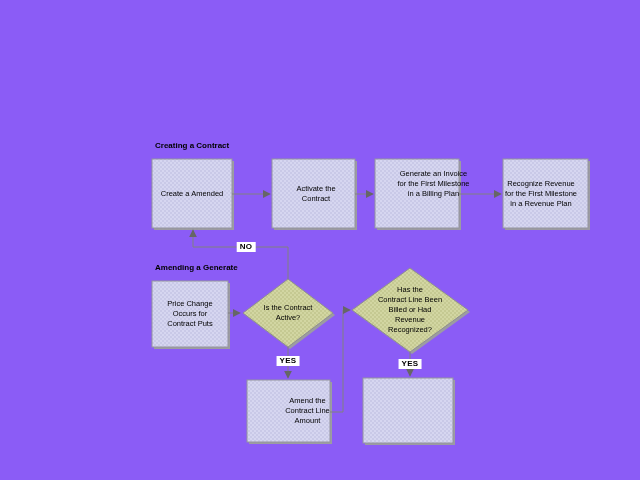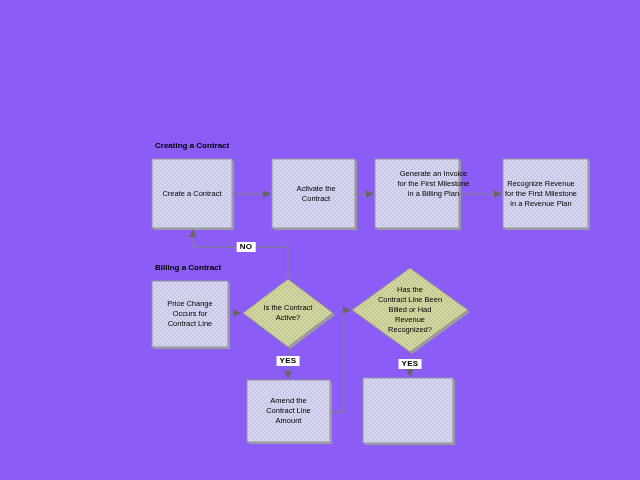--- a/index.html
+++ b/index.html
@@ -74,42 +74,42 @@
       <path d="M459,194 L501,194" marker-end="url(#arr)"></path>
       <path d="M228,313 L240,313" marker-end="url(#arr)"></path>
       <path d="M288,279 L288,247 L193,247 L193,230" marker-end="url(#arr)"></path>
       <path d="M288,347 L288,378" marker-end="url(#arr)"></path>
       <path d="M330,412 L343,412 L343,310 L350,310" marker-end="url(#arr)"></path>
       <path d="M410,352 L410,376" marker-end="url(#arr)"></path>
     </g>
   </svg>
 
   <div class="heading" style="left:155px; top:141px;">Creating a Contract</div>
-  <div class="heading" style="left:155px; top:263px;">Billing a Contract</div>
+  <div class="heading" style="left:155px; top:263px;">Amending a Generate</div>
 
-  <div class="node-text" style="left:152px; top:159px; width:80px;  height:69px;">Create a Contract</div>
+  <div class="node-text" style="left:152px; top:159px; width:80px;  height:69px;">Create a Amended</div>
   <div class="node-text" style="left:272px; top:159px; width:88px;  height:69px;">Activate the
 Contract</div>
   <div class="node-text" style="left:375px; top:149px; width:93px;  height:69px;margin-left:12px;">Generate an Invoice
 for the First Milestone
 in a Billing Plan</div>
   <div class="node-text" style="left:503px; top:159px; width:76px;  height:69px;">Recognize Revenue
 for the First Milestone
 in a Revenue Plan</div>
   <div class="node-text" style="left:152px; top:281px; width:76px;  height:66px;">Price Change
 Occurs for
-Contract Line</div>
+Contract Puts</div>
   <div class="node-text" style="left:352px; top:268px; width:116px; height:84px;">Has the
 Contract Line Been
 Billed or Had
 Revenue
 Recognized?</div>
   <div class="node-text" style="left:243px; top:279px; width:90px;  height:68px;">Is the Contract
 Active?</div>
-  <div class="node-text" style="left:247px; top:380px; width:83px;  height:62px;">Amend the
+  <div class="node-text" style="left:247px; top:380px; width:83px;  height:62px;padding-left:19px;">Amend the
 Contract Line
 Amount</div>
 
   <div class="lbl" style="left:246px; top:247px;text-align:right;">NO</div>
   <div class="lbl" style="left:288px; top:361px;">YES</div>
   <div class="lbl" style="left:410px; top:364px;">YES</div>
 
 </div>
 
 </body></html>

